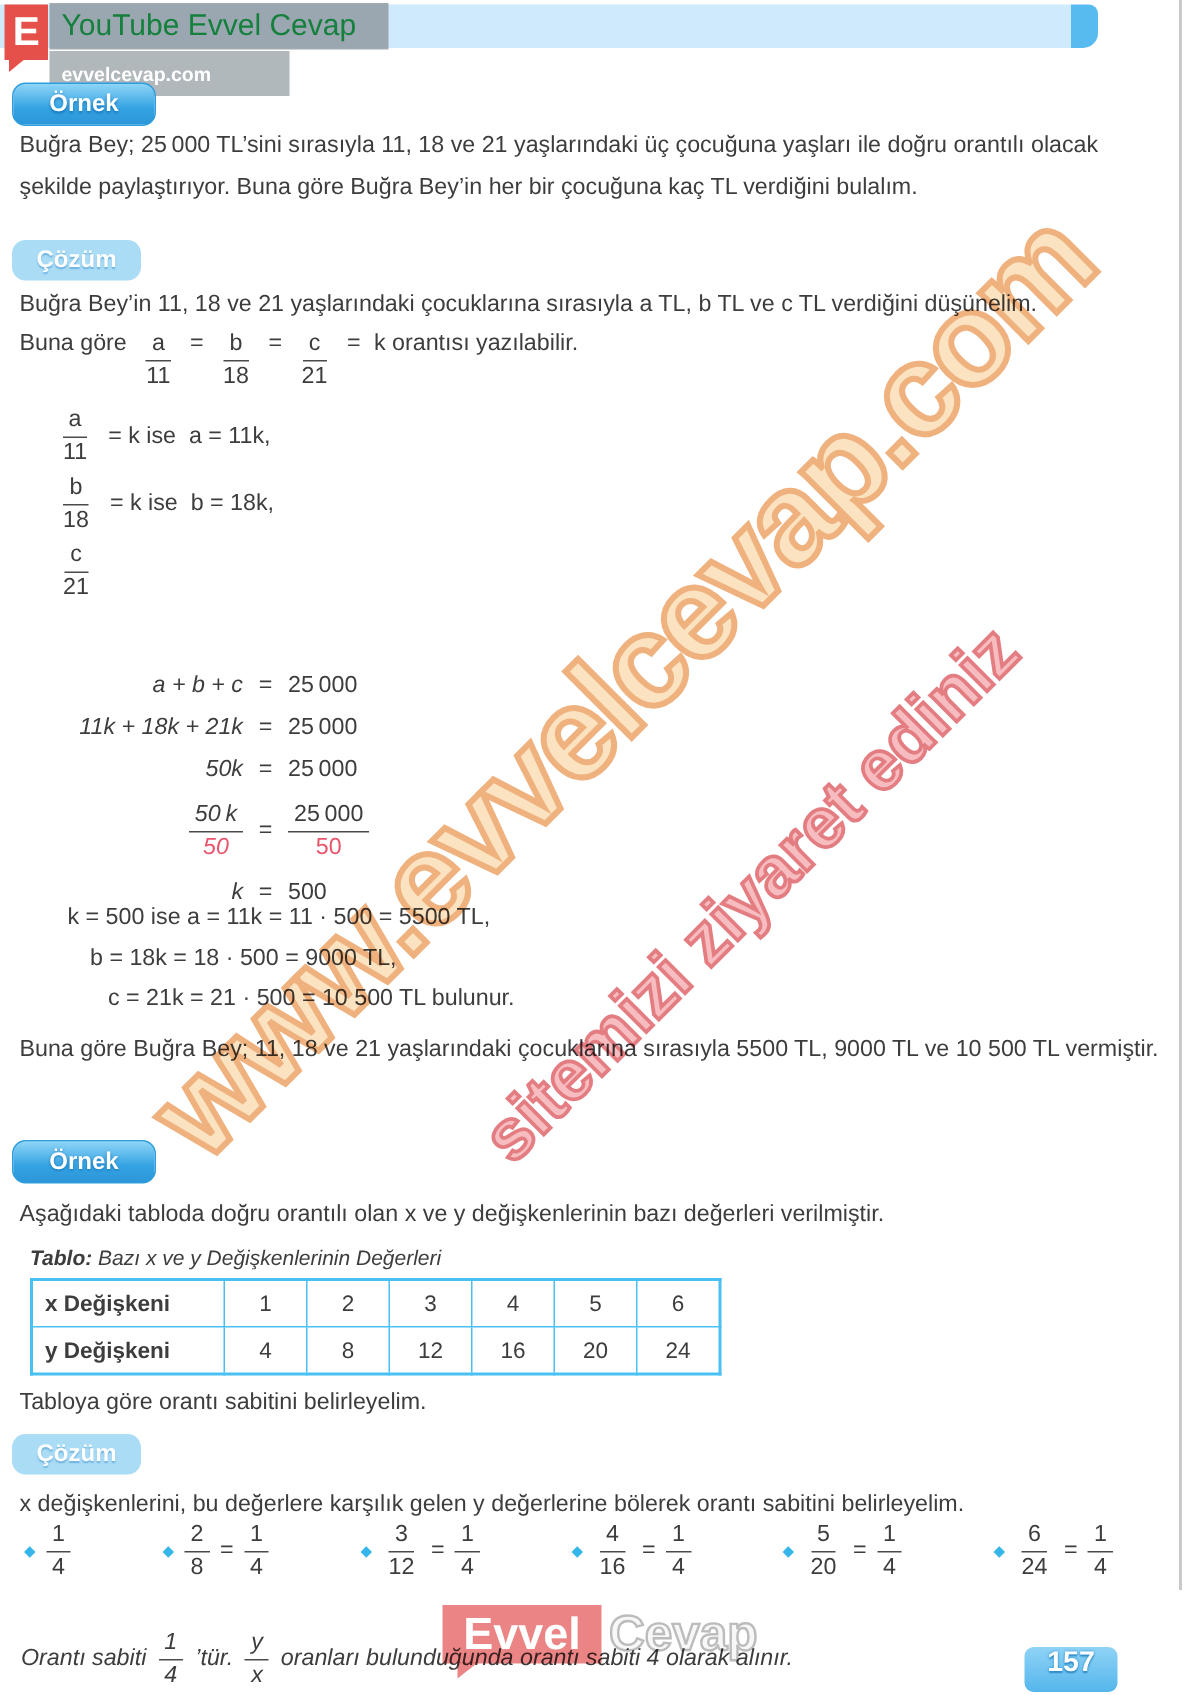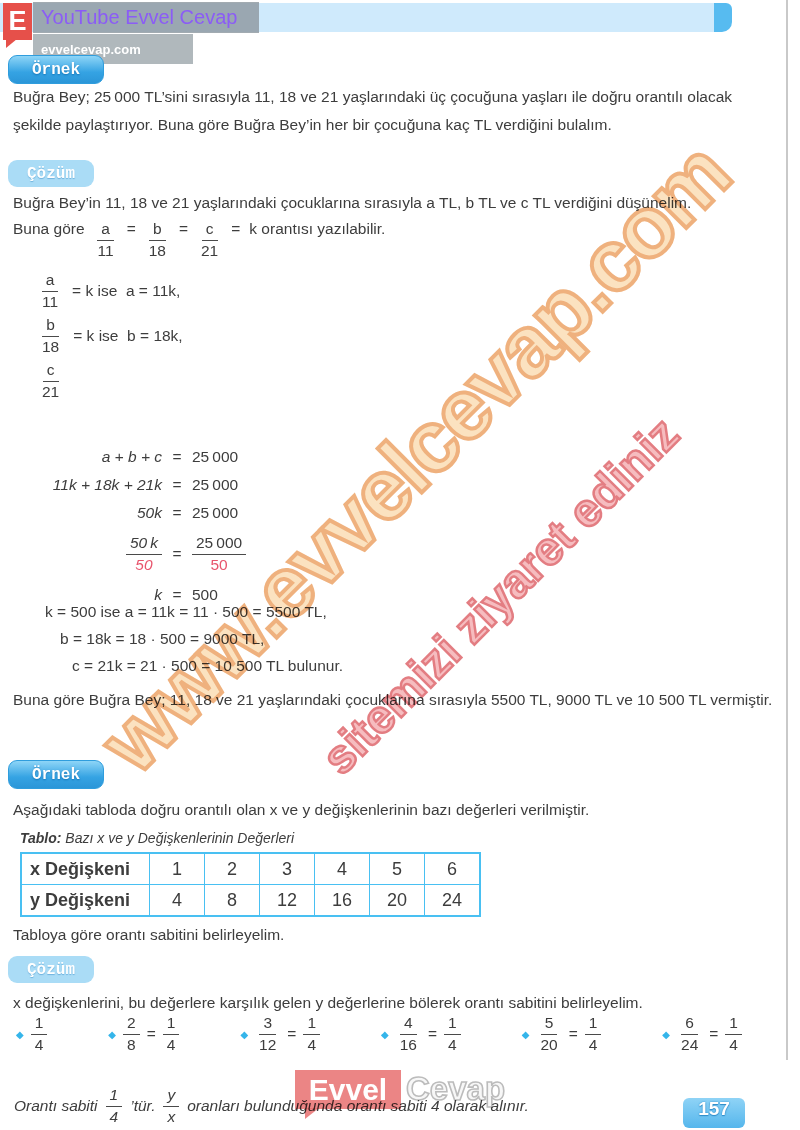--- a/index.html
+++ b/index.html
@@ -9,27 +9,27 @@
 
   
   .top-banner{position:absolute;left:0;top:3px;width:714px;height:29px;background:#cfeafc;}
   .banner-cap{position:absolute;right:-18px;top:0;width:18px;height:29px;background:#57bbf0;
               border-radius:0 6px 10px 0;}
   .e-logo{position:absolute;left:3px;top:3px;width:29px;height:37px;background:#e6504a;
           color:#fff;font-weight:bold;font-size:27px;display:flex;align-items:center;justify-content:center;}
   .e-logo::after{content:"";position:absolute;left:3px;bottom:-8px;width:0;height:0;
           border-left:11px solid #e6504a;border-bottom:9px solid transparent;}
   .yt-bar{position:absolute;left:33px;top:2px;width:218px;height:31px;background:rgba(142,153,160,0.82);
-          color:#8b5cf6;font-size:20px;display:flex;align-items:center;padding-left:8px;}
+          color:#15803d;font-size:20px;display:flex;align-items:center;padding-left:8px;}
   .site-bar{position:absolute;left:33px;top:34px;width:152px;height:30px;background:rgba(150,160,166,0.75);
           color:#ffffff;font-size:13px;font-weight:bold;display:flex;align-items:center;padding-left:8px;}
 
   
   .badge{position:absolute;left:8px;height:27px;border-radius:9px;display:flex;align-items:center;
-         justify-content:center;color:#fff;font-weight:bold;font-size:16px;font-family:Liberation Mono, monospace;}
+         justify-content:center;color:#fff;font-weight:bold;font-size:16px;}
   .badge.ornek{width:94px;background:linear-gradient(180deg,#8ed5f7 0%,#35a3e3 60%,#2b96d8 100%);
          border:1px solid #2f9ddd;text-shadow:0 1px 2px rgba(0,90,160,.65);}
   .badge.cozum{width:86px;background:#aadcf6;text-shadow:0 1px 1px rgba(70,150,205,.6);}
 
   
   .p{position:absolute;left:13px;width:766px;font-size:15.5px;line-height:28px;}
   .tablelabel{position:absolute;left:20px;top:830px;font-size:14px;font-style:italic;color:#3d3d3d;}
   .tablelabel b{font-weight:bold;}
 
   
@@ -47,21 +47,21 @@
   .eqrow{display:flex;align-items:center;min-height:28px;}
   .eqrow.tall{min-height:54px;}
   .eqrow .lhs{width:148px;display:flex;justify-content:flex-end;text-align:right;font-style:italic;}
   .eqrow .mid{width:30px;text-align:center;}
   .eqrow .rhs{text-align:right;}
 
   .subst{position:absolute;left:0;top:598px;width:760px;font-size:15.5px;}
   .subst div{height:27px;line-height:27px;}
 
   
-  table.vals{position:absolute;left:20px;top:852px;border-collapse:collapse;font-size:18px;
+  table.vals{position:absolute;left:20px;top:852px;border-collapse:collapse;font-size:15px;
         border:2px solid #49c0f2;}
   table.vals td{border:1px solid #49c0f2;height:28px;text-align:center;width:52px;}
   table.vals td.hd{width:118px;text-align:left;padding-left:8px;font-weight:bold;}
 
   
   .ratios{position:absolute;left:16px;top:1014px;width:726px;display:flex;justify-content:space-between;
         align-items:center;}
   .rgroup{display:flex;align-items:center;gap:7px;font-size:15.5px;}
   .bullet{color:#35b5ea;font-size:10px;}
 

